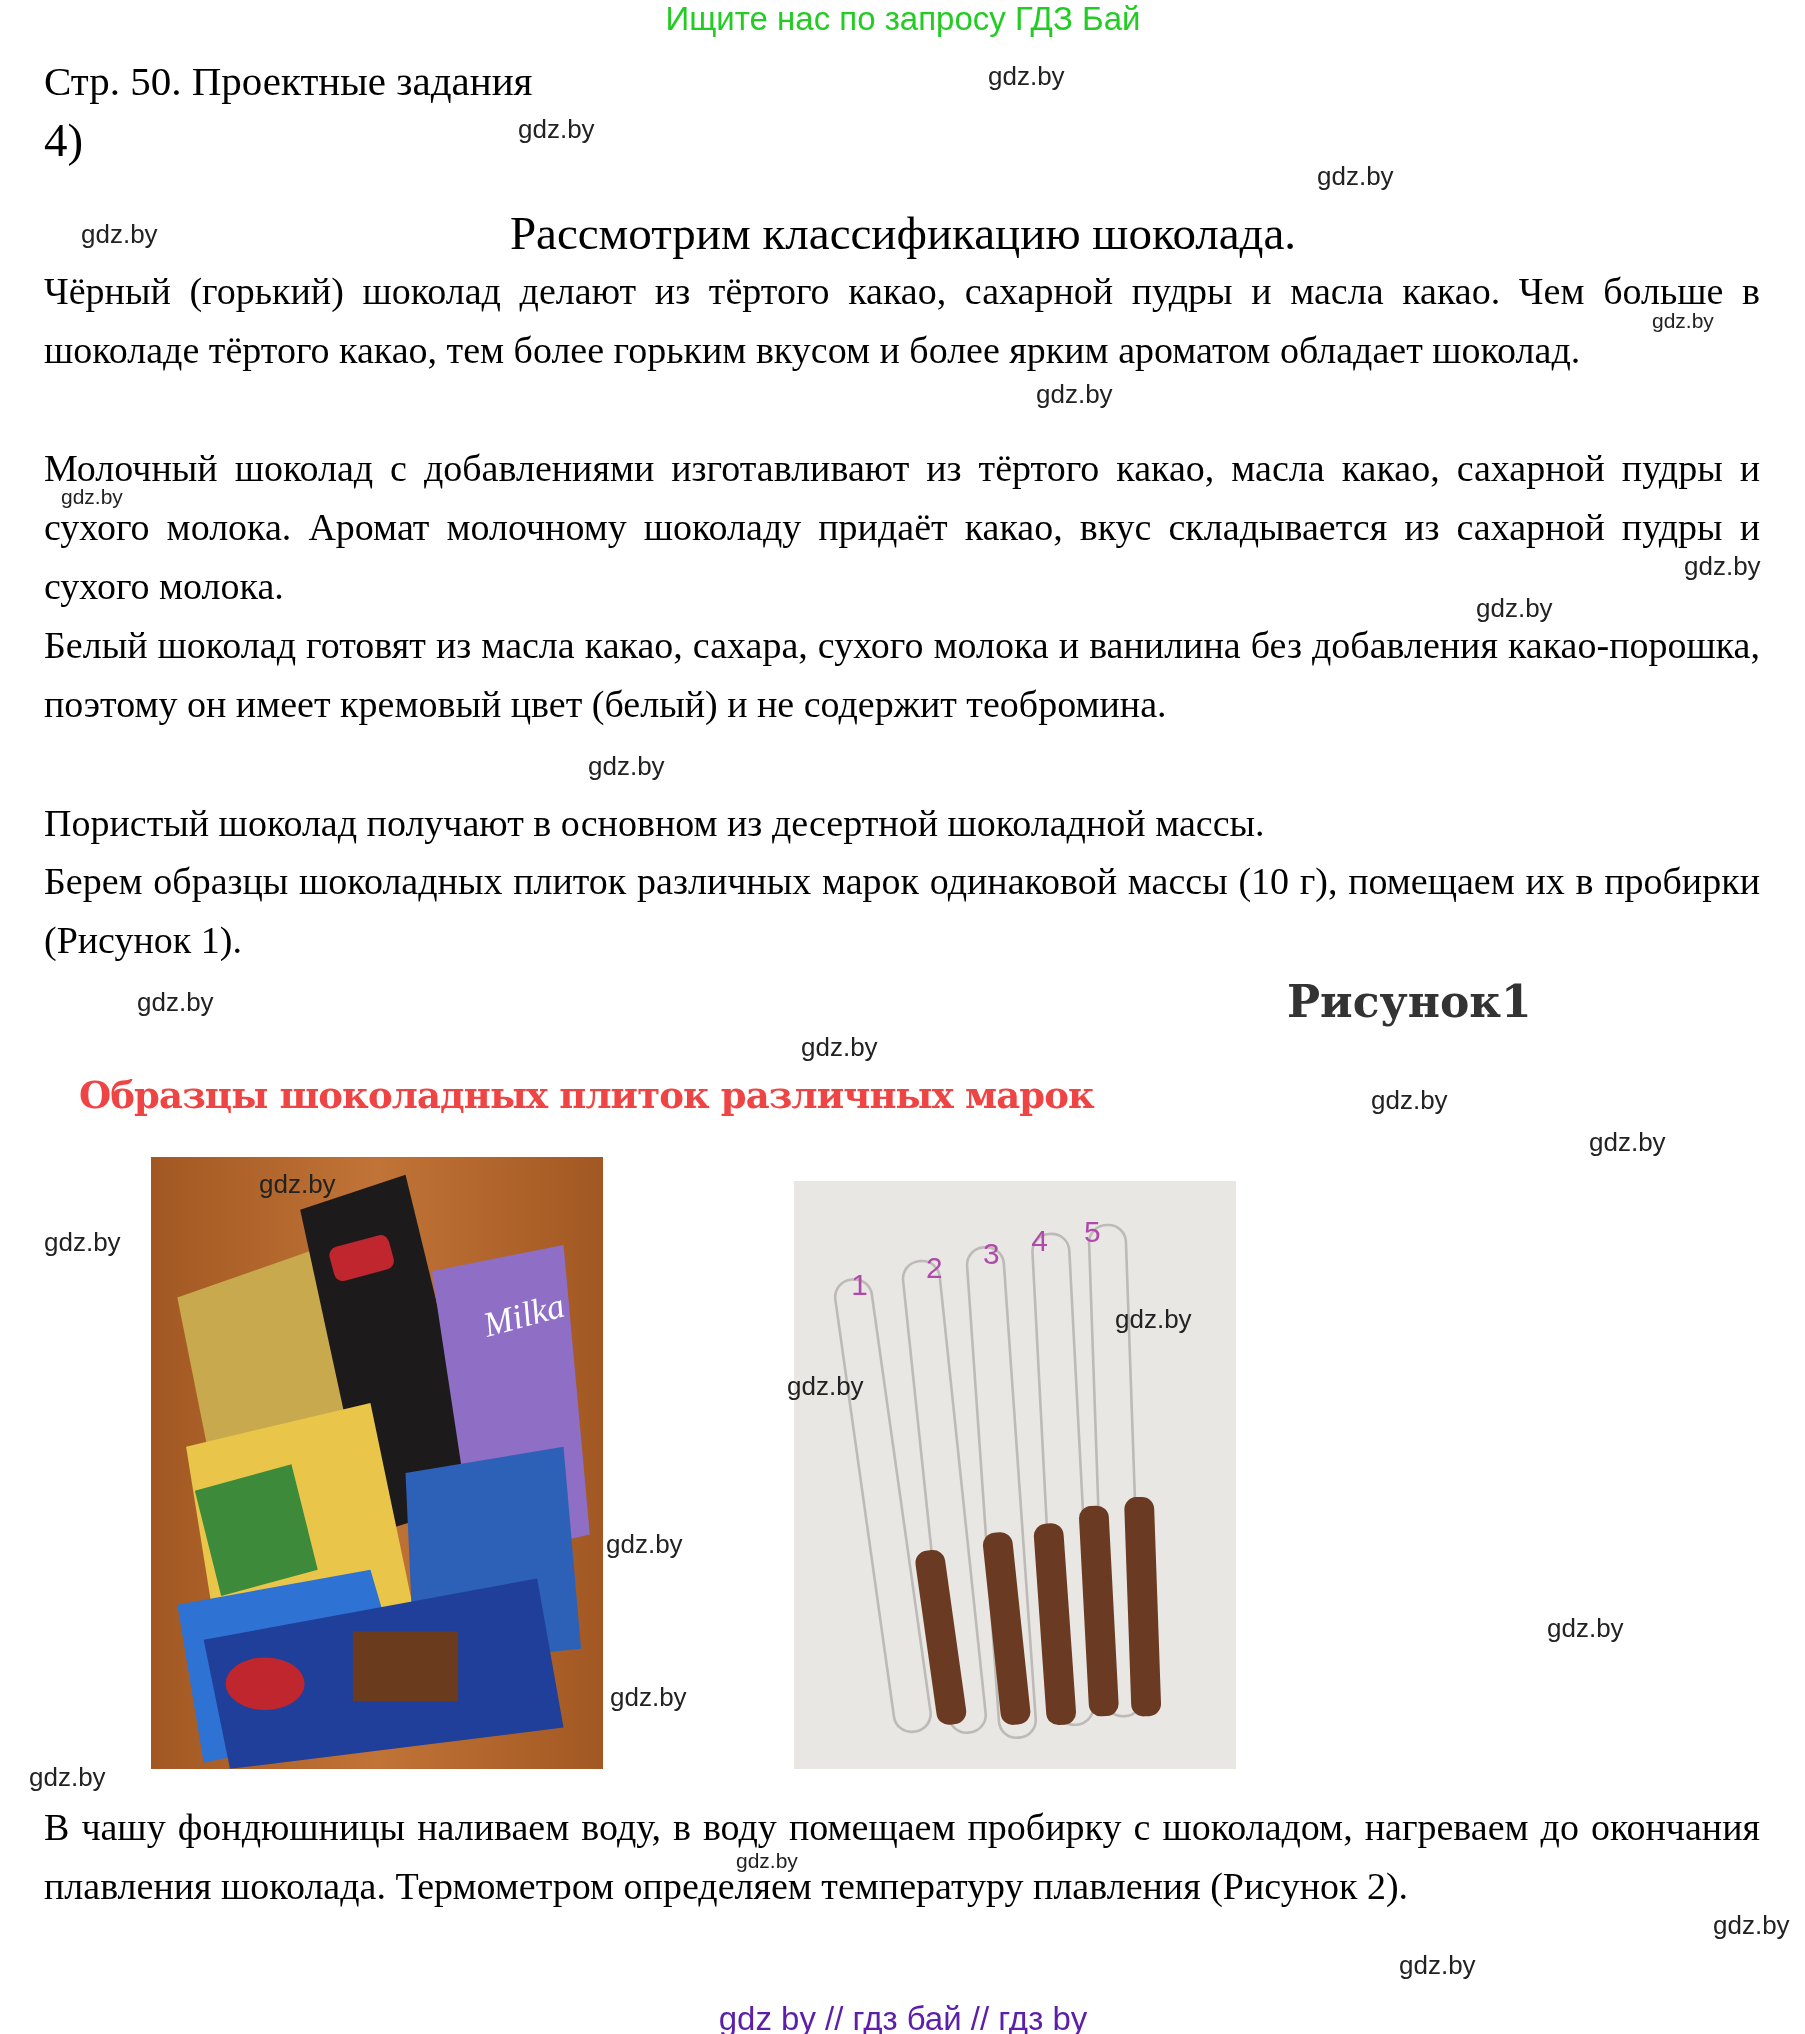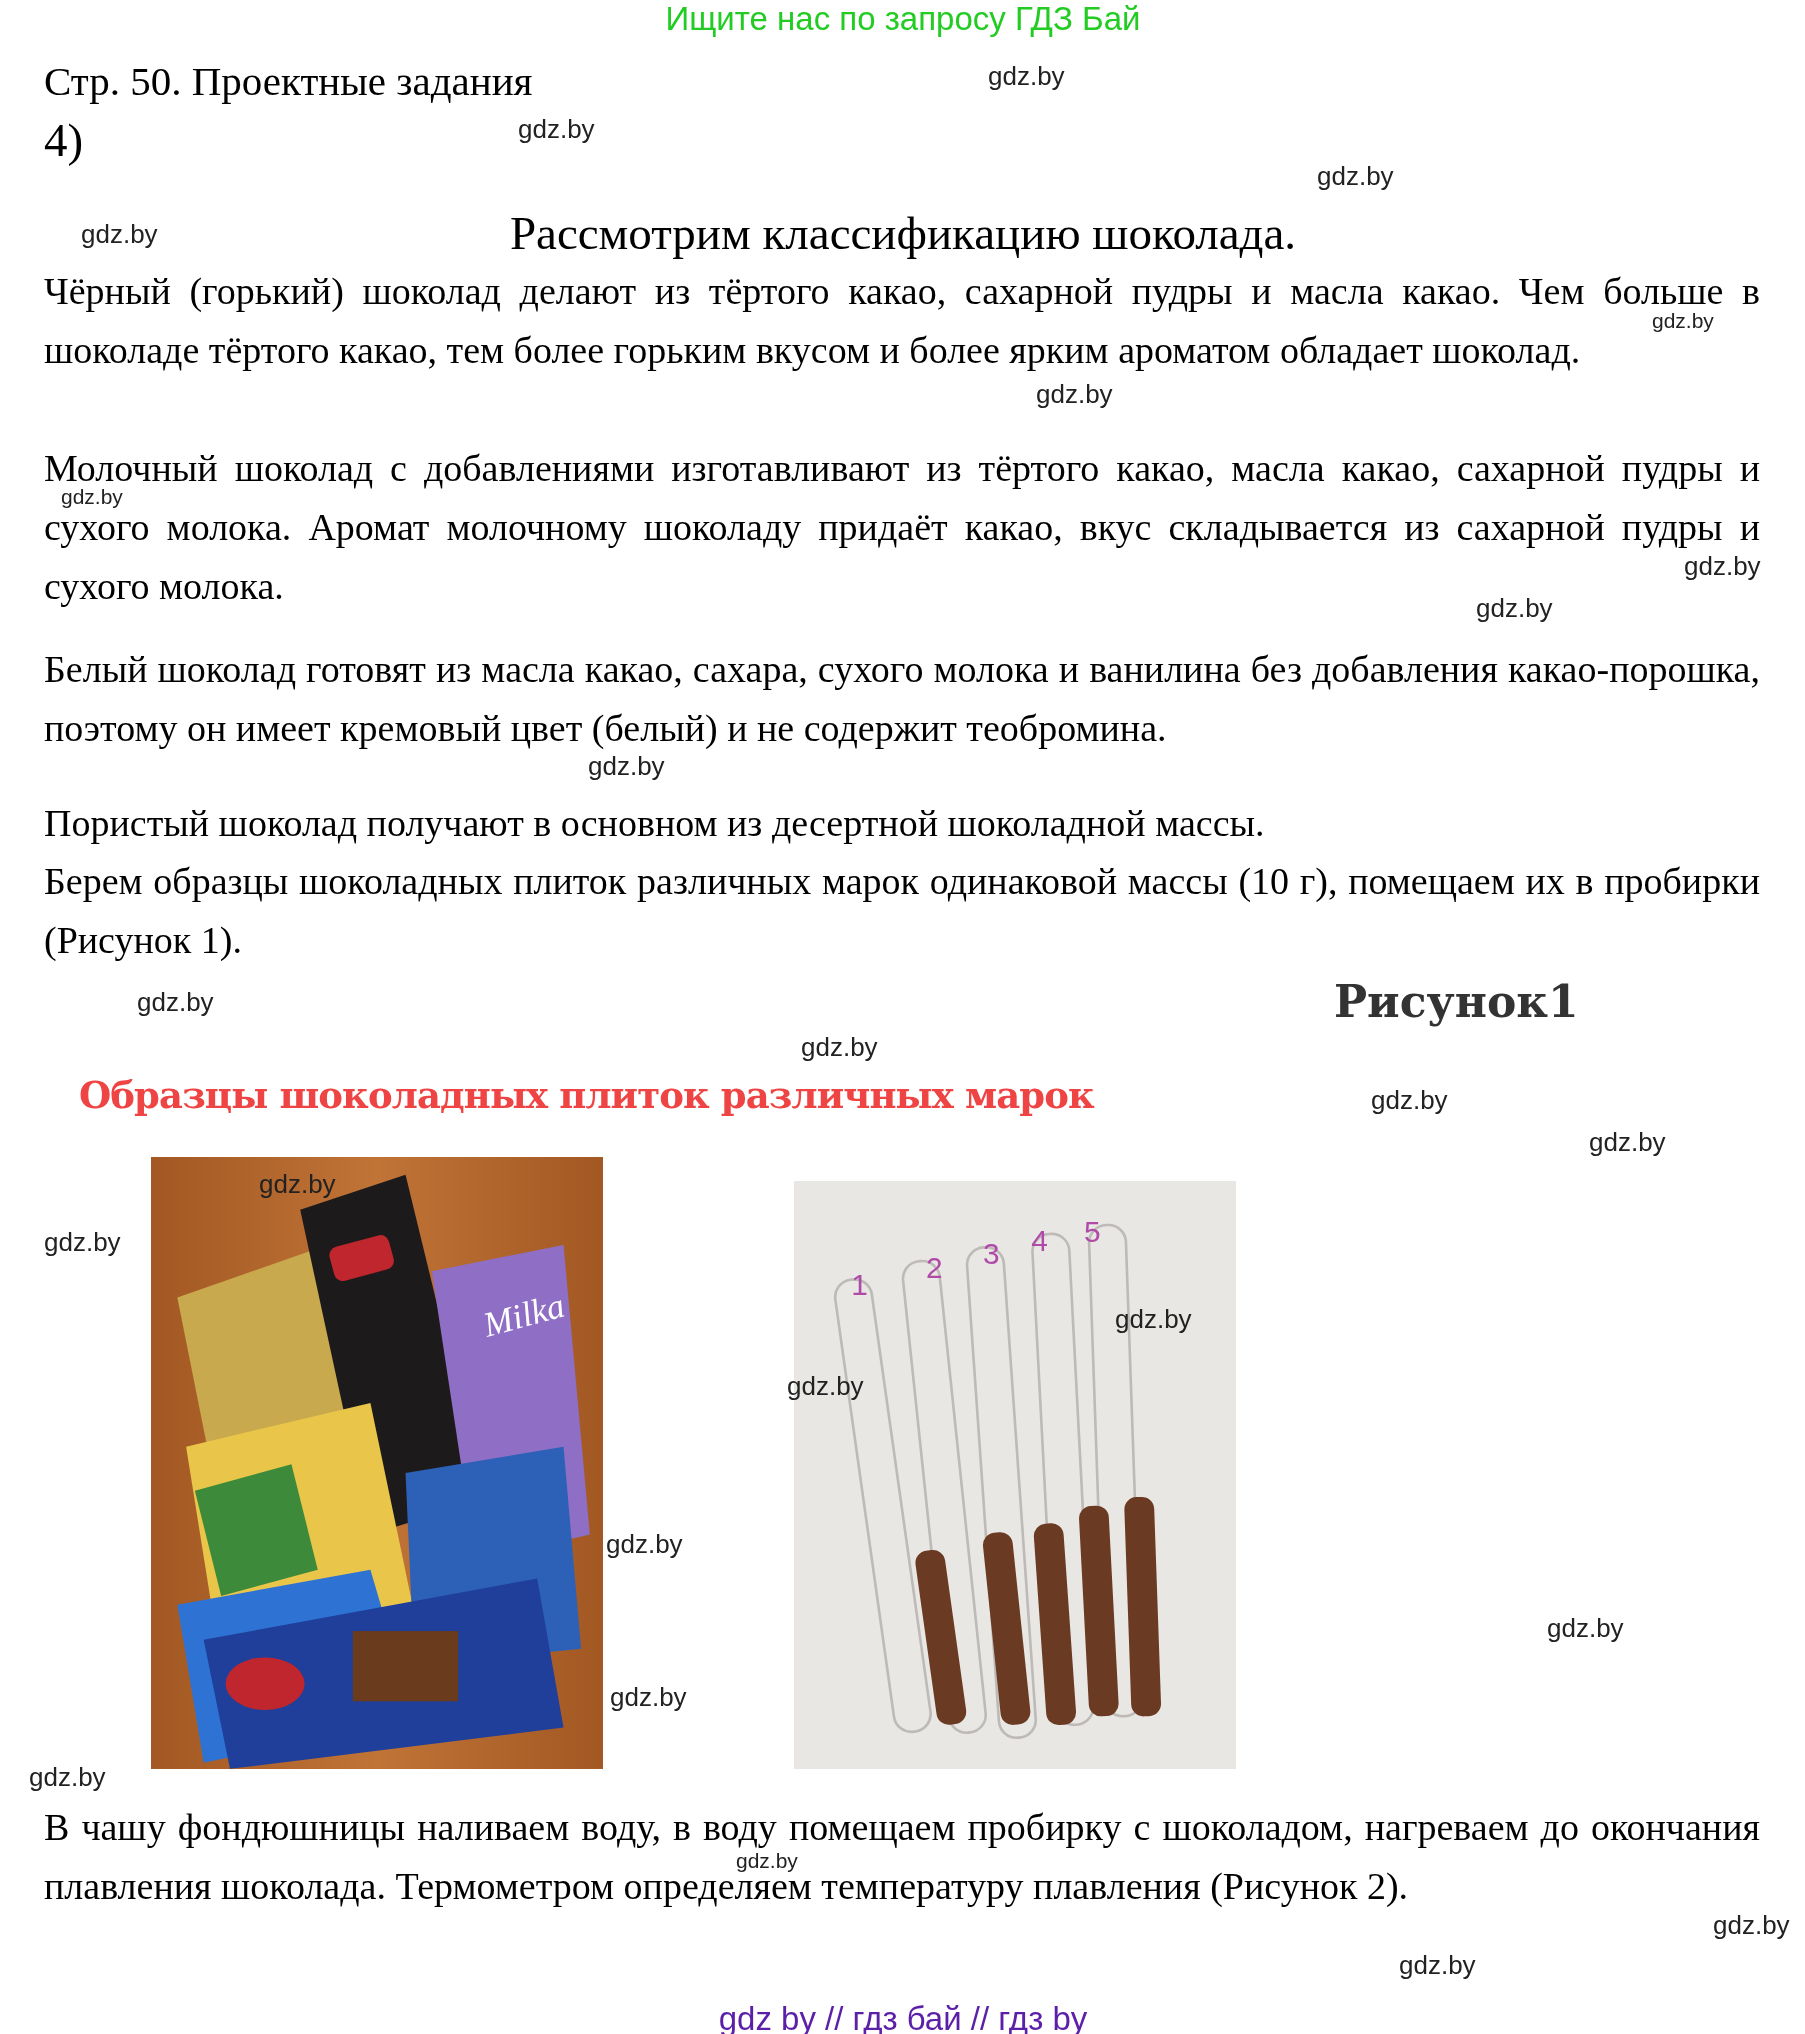--- a/index.html
+++ b/index.html
@@ -27,25 +27,25 @@
 
 <div class="abs top-banner">Ищите нас по запросу ГДЗ Бай</div>
 
 <div class="abs title">Стр. 50. Проектные задания</div>
 <div class="abs task-num">4)</div>
 
 <div class="abs center-line" style="top:204px;">Рассмотрим классификацию шоколада.</div>
 
 <div class="abs body-text" style="top:262px;">Чёрный (горький) шоколад делают из тёртого какао, сахарной пудры и масла какао. Чем больше в шоколаде тёртого какао, тем более горьким вкусом и более ярким ароматом обладает шоколад.</div>
 <div class="abs body-text" style="top:439px;">Молочный шоколад с добавлениями изготавливают из тёртого какао, масла какао, сахарной пудры и сухого молока. Аромат молочному шоколаду придаёт какао, вкус складывается из сахарной пудры и сухого молока.</div>
-<div class="abs body-text" style="top:640px;">Белый шоколад готовят из масла какао, сахара, сухого молока и ванилина без добавления какао-порошка, поэтому он имеет кремовый цвет (белый) и не содержит теобромина.</div>
+<div class="abs body-text" style="top:616px;">Белый шоколад готовят из масла какао, сахара, сухого молока и ванилина без добавления какао-порошка, поэтому он имеет кремовый цвет (белый) и не содержит теобромина.</div>
 <div class="abs body-text" style="top:794px;">Пористый шоколад получают в основном из десертной шоколадной массы.</div>
 <div class="abs body-text" style="top:852px;">Берем образцы шоколадных плиток различных марок одинаковой массы (10 г), помещаем их в пробирки (Рисунок 1).</div>
 
-<div class="abs fig-label" style="left:1334px; top:976px;">Рисунок1</div>
+<div class="abs fig-label" style="left:1287px; top:976px;">Рисунок1</div>
 <div class="abs fig-title" style="left:79px; top:1073px;">Образцы шоколадных плиток различных марок</div>
 
 <div class="abs photo" style="left:151px; top:1157px; width:452px; height:612px; background:#b5652a;">
   <svg width="452" height="612" viewBox="0 0 515 697">
     <rect x="0" y="0" width="515" height="697" fill="#b8682c"></rect>
     <rect x="0" y="0" width="515" height="697" fill="url(#wood)" opacity="0.35"></rect>
     <defs>
       <linearGradient id="wood" x1="0" x2="1" y1="0" y2="0">
         <stop offset="0" stop-color="#7a3a12"></stop>
           <stop offset="0.5" stop-color="#d08a4a"></stop>

